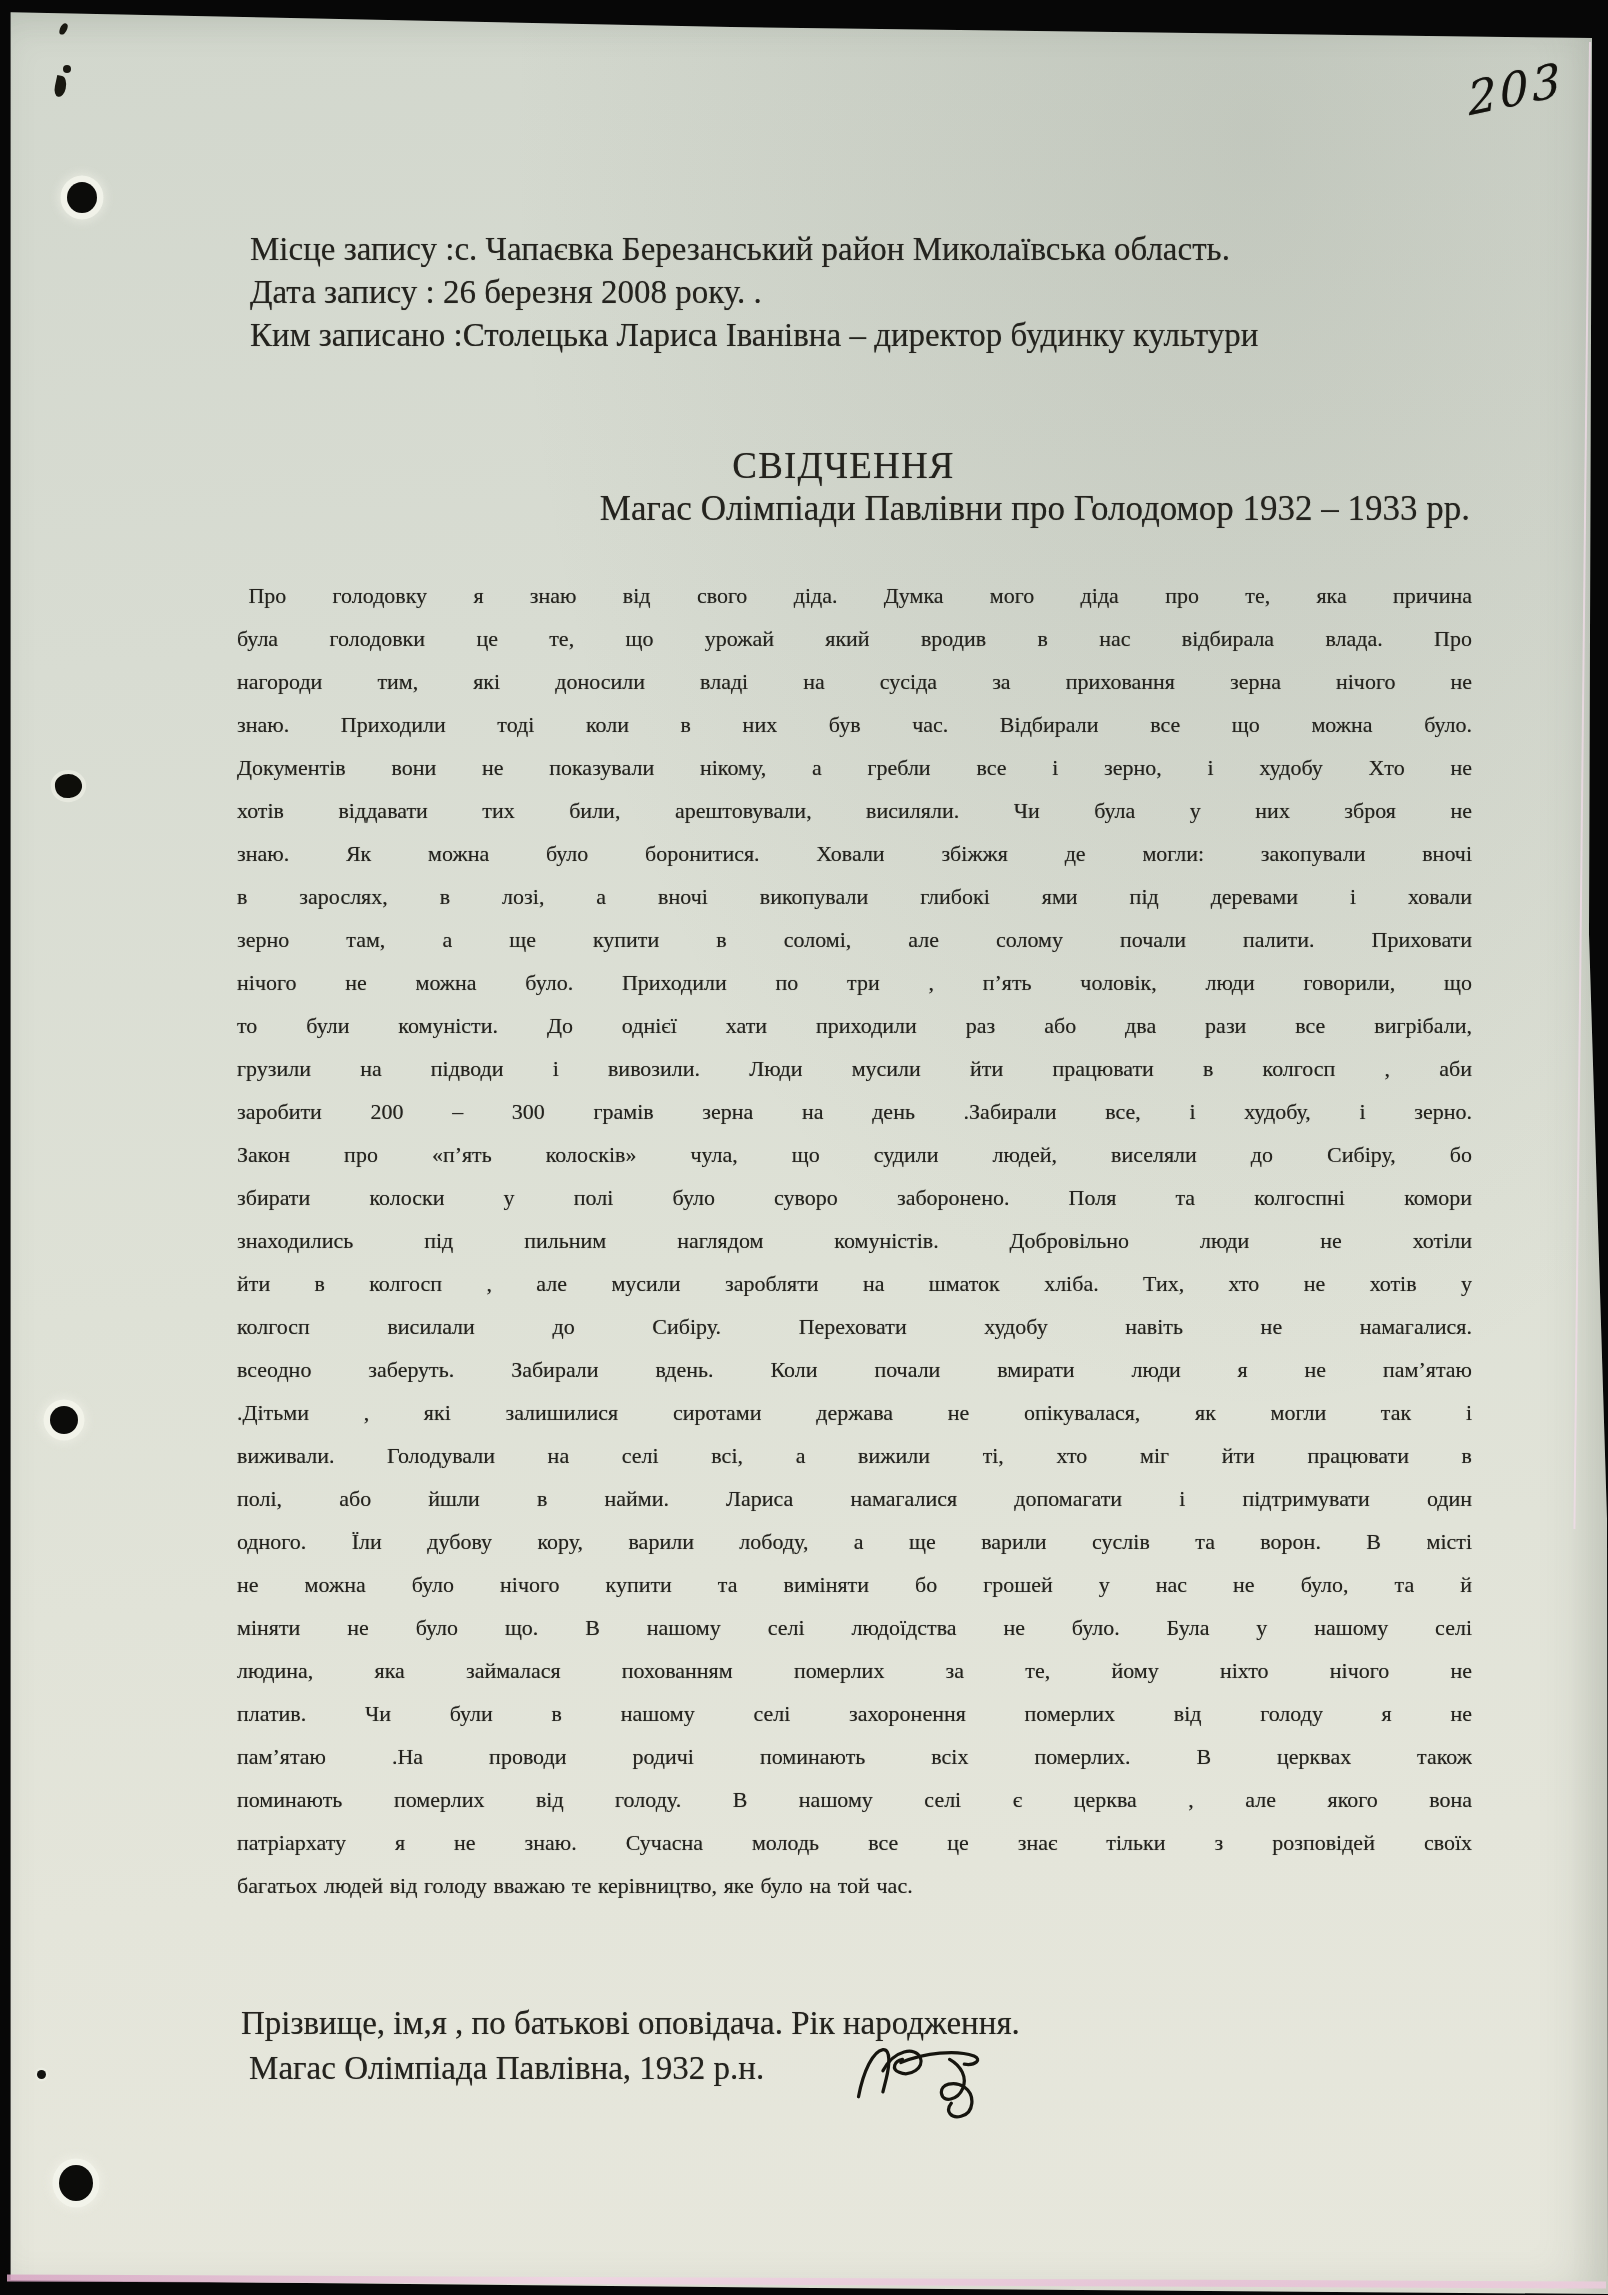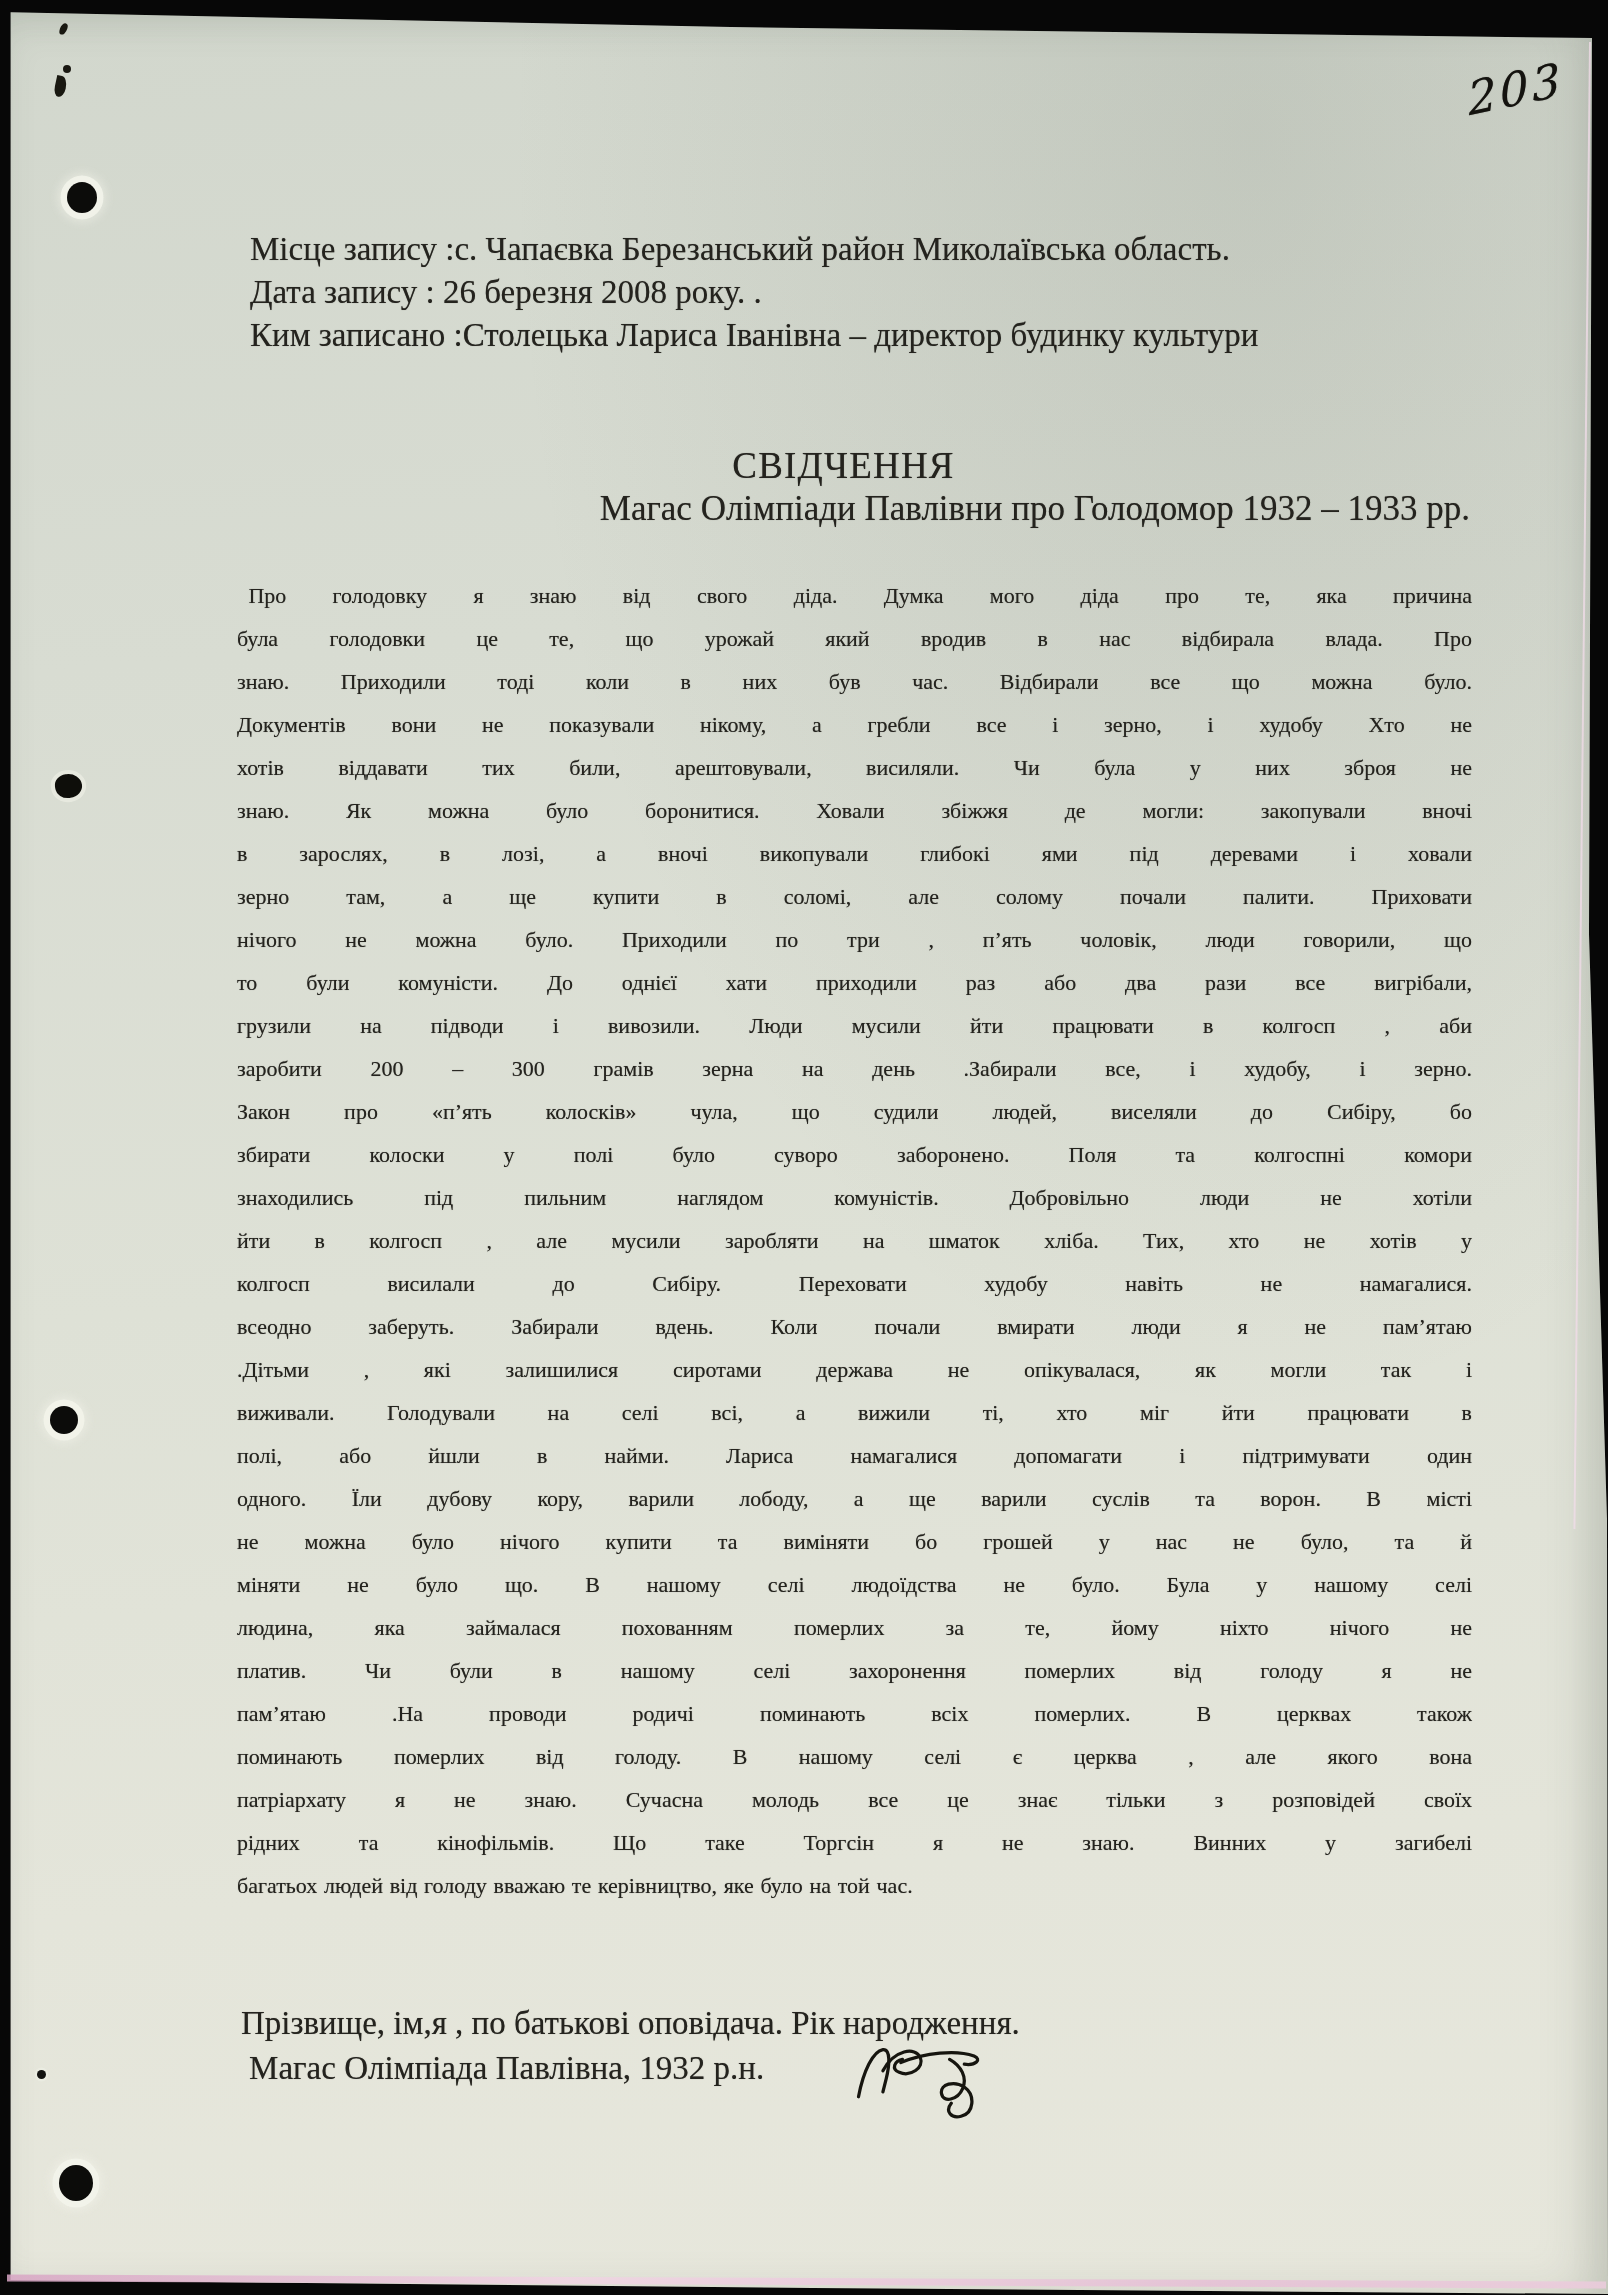--- a/index.html
+++ b/index.html
@@ -84,20 +84,21 @@
       <div>Дата запису : 26 березня 2008 року. .</div>
       <div>Ким записано :Столецька Лариса Іванівна – директор будинку культури</div>
     </div>
 
     <div class="title-line txt">СВІДЧЕННЯ</div>
     <div class="subtitle-line txt">Магас Олімпіади Павлівни про Голодомор 1932 – 1933 рр.</div>
 
     <div class="body-text txt">
         <div class="bline">Про голодовку я  знаю від свого діда. Думка мого діда про те, яка причина</div>
         <div class="bline">була голодовки  це те, що урожай який вродив в нас відбирала влада. Про</div>
+        <div class="bline">нагороди тим, які доносили владі на сусіда за приховання зерна нічого не</div>
         <div class="bline">знаю. Приходили тоді  коли в них був час. Відбирали все що можна було.</div>
         <div class="bline">Документів  вони не показували нікому, а гребли все і зерно, і худобу Хто не</div>
         <div class="bline">хотів віддавати тих били, арештовували, висиляли. Чи була у них зброя не</div>
         <div class="bline">знаю. Як можна було боронитися. Ховали збіжжя де могли: закопували вночі</div>
         <div class="bline">в зарослях, в лозі, а вночі викопували глибокі ями під деревами і ховали</div>
         <div class="bline">зерно там, а ще купити в соломі, але солому почали палити.  Приховати</div>
         <div class="bline">нічого не можна було.  Приходили по три , п’ять чоловік, люди говорили, що</div>
         <div class="bline">то були комуністи. До однієї хати приходили  раз або два рази все вигрібали,</div>
         <div class="bline">грузили на підводи і вивозили. Люди мусили йти працювати в колгосп , аби</div>
         <div class="bline">заробити  200 – 300 грамів зерна на день .Забирали все, і худобу, і зерно.</div>
@@ -111,21 +112,20 @@
         <div class="bline">виживали.  Голодували на селі всі, а вижили ті, хто  міг йти працювати в</div>
         <div class="bline">полі, або йшли в найми. Лариса намагалися допомагати і підтримувати один</div>
         <div class="bline">одного. Їли дубову кору, варили лободу, а ще варили суслів та ворон. В місті</div>
         <div class="bline">не можна було нічого купити та виміняти бо грошей у нас не було, та й</div>
         <div class="bline">міняти не було що. В нашому селі людоїдства не було. Була у нашому селі</div>
         <div class="bline">людина, яка займалася похованням померлих за те, йому ніхто нічого не</div>
         <div class="bline">платив. Чи були в нашому селі захоронення померлих від голоду я не</div>
         <div class="bline">пам’ятаю .На проводи родичі поминають всіх померлих. В церквах також</div>
         <div class="bline">поминають померлих від голоду. В нашому селі є церква , але якого вона</div>
         <div class="bline">патріархату я не знаю. Сучасна молодь все це знає тільки з розповідей  своїх</div>
-        <div class="bline">рідних та кінофільмів. Що таке Торгсін я не знаю. Винних у загибелі</div>
         <div class="bline">багатьох людей від голоду  вважаю те керівництво, яке було на той час.</div>
       </div>
 
     <div class="footer-block txt">
       <div>Прізвище, ім,я , по батькові оповідача. Рік народження.</div>
       <div class="footer-line2">Магас Олімпіада Павлівна, 1932 р.н.</div>
     </div>
 
     <svg class="signature" viewBox="0 0 220 120">
       <g fill="none" stroke="#16150f" stroke-width="4" stroke-linecap="round" stroke-linejoin="round">

